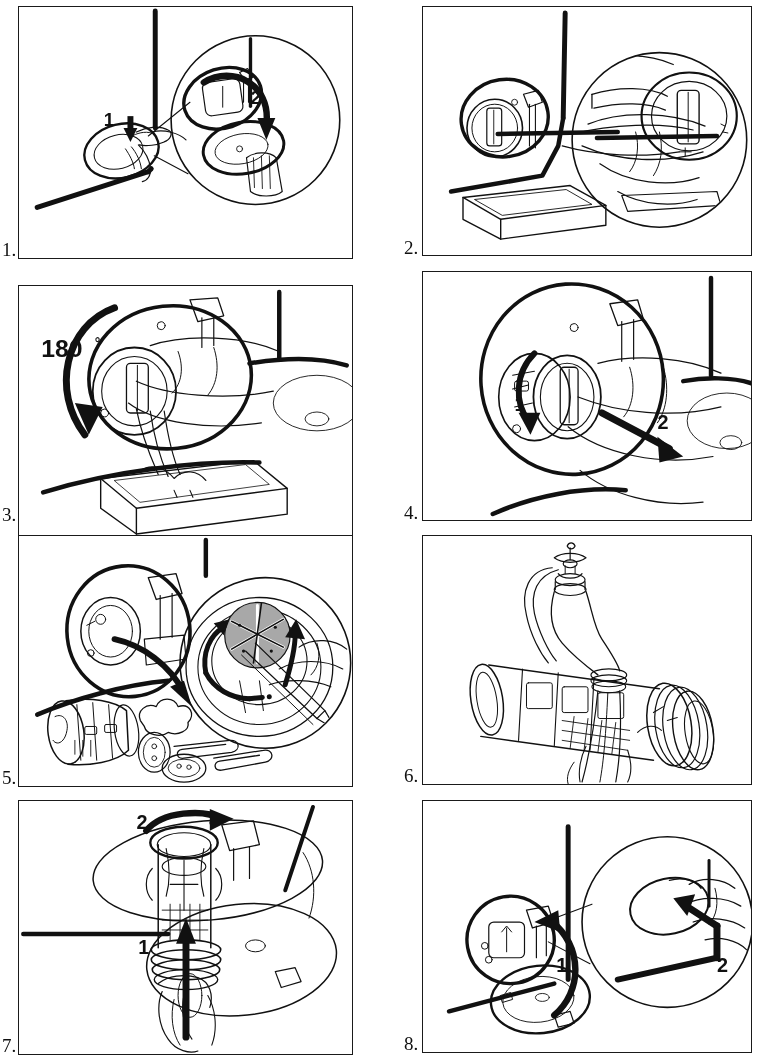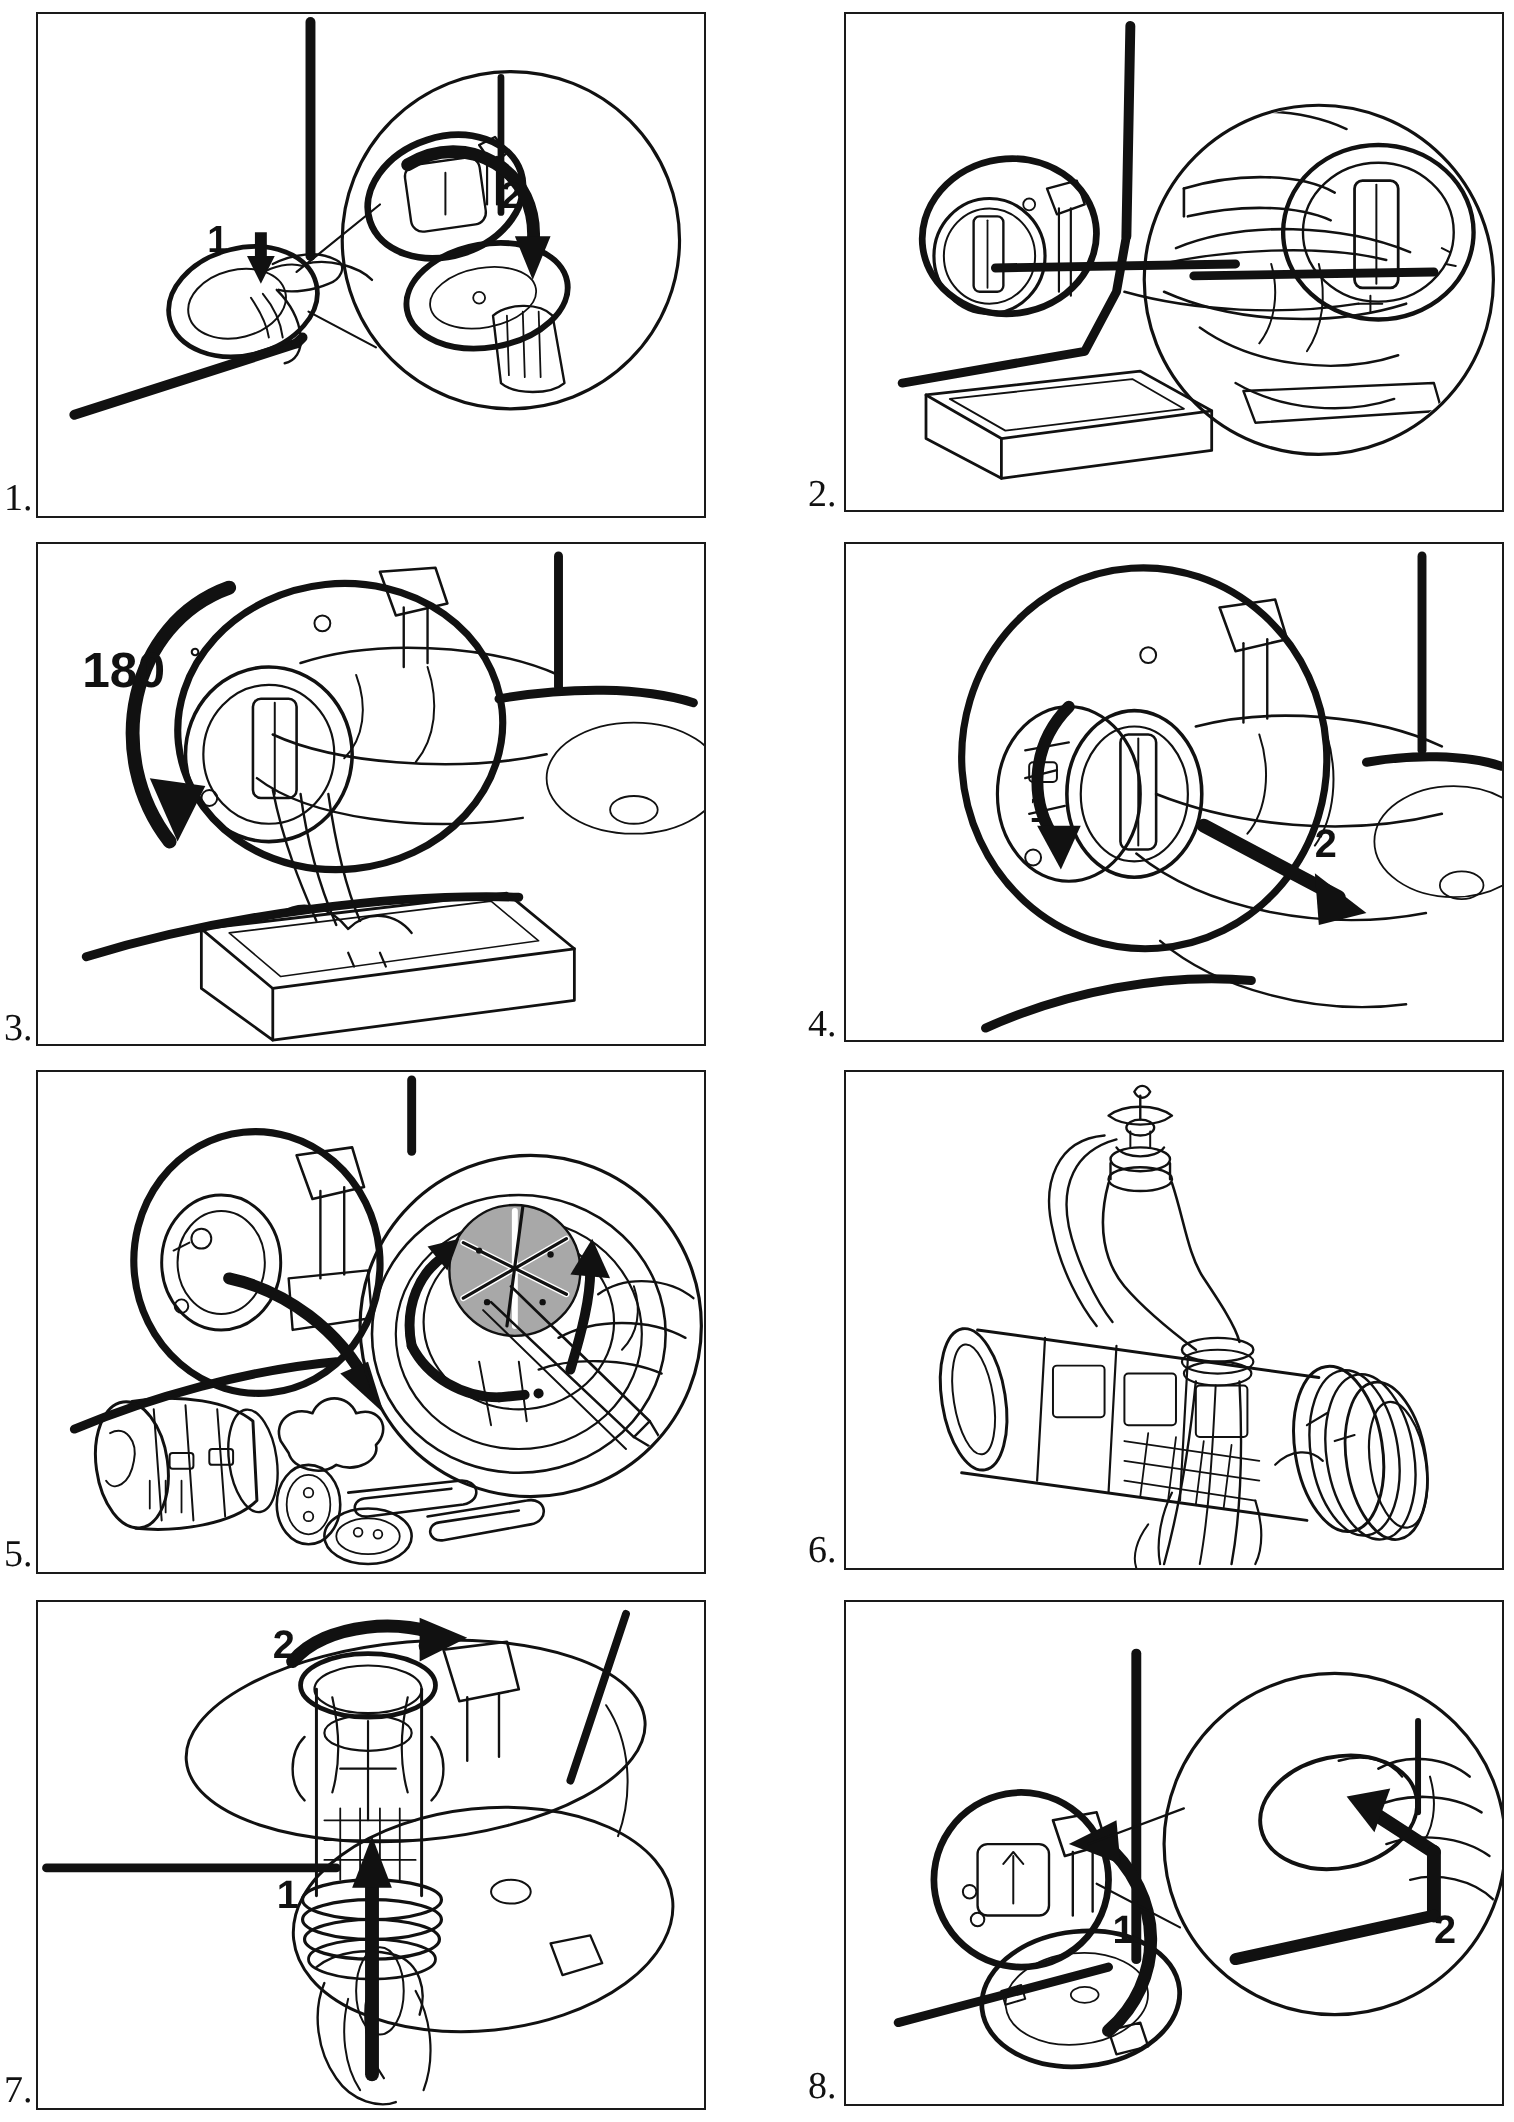--- a/index.html
+++ b/index.html
@@ -142,21 +142,21 @@
               <clipPath id="p2clip">
                 <circle cx="238" cy="134" r="87"></circle>
               </clipPath>
             </defs>
       </g>
     </svg>
     </div>
   </div>
 
   <span class="pnum" style="left:2px;top:505px;">3.</span>
-  <div class="panel" style="left:18px;top:271px;width:335px;height:252px;">
+  <div class="panel" style="left:18px;top:285px;width:335px;height:252px;">
     <div class="art">
     <svg viewBox="0 0 335 252" xmlns="http://www.w3.org/2000/svg">
       <g fill="none" stroke="#111" stroke-linecap="round" stroke-linejoin="round">
         <path d="M262 6 L262 72" stroke-width="4.5"></path>
         <path d="M232 78 C268 72 304 72 330 80" stroke-width="4.5"></path>
         <path d="M24 208 C96 186 182 176 242 178" stroke-width="4.5"></path>
 
         <ellipse cx="152" cy="92" rx="82" ry="72" transform="rotate(-6 152 92)" stroke-width="3.6"></ellipse>
 
         <ellipse cx="116" cy="106" rx="42" ry="44" stroke-width="1.8"></ellipse>

